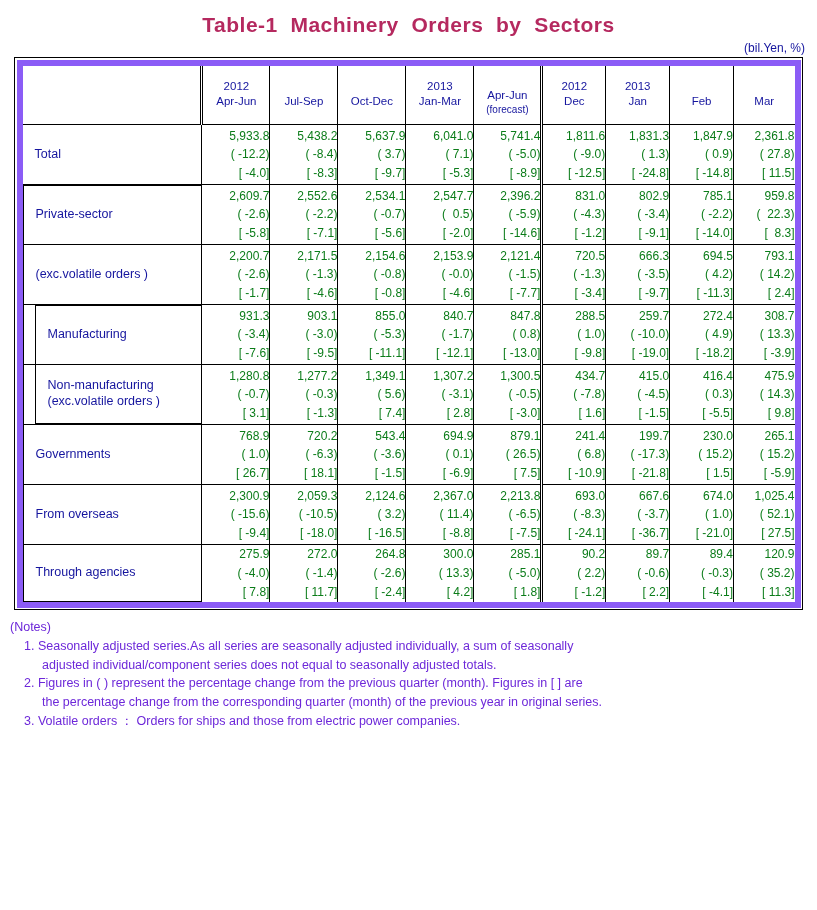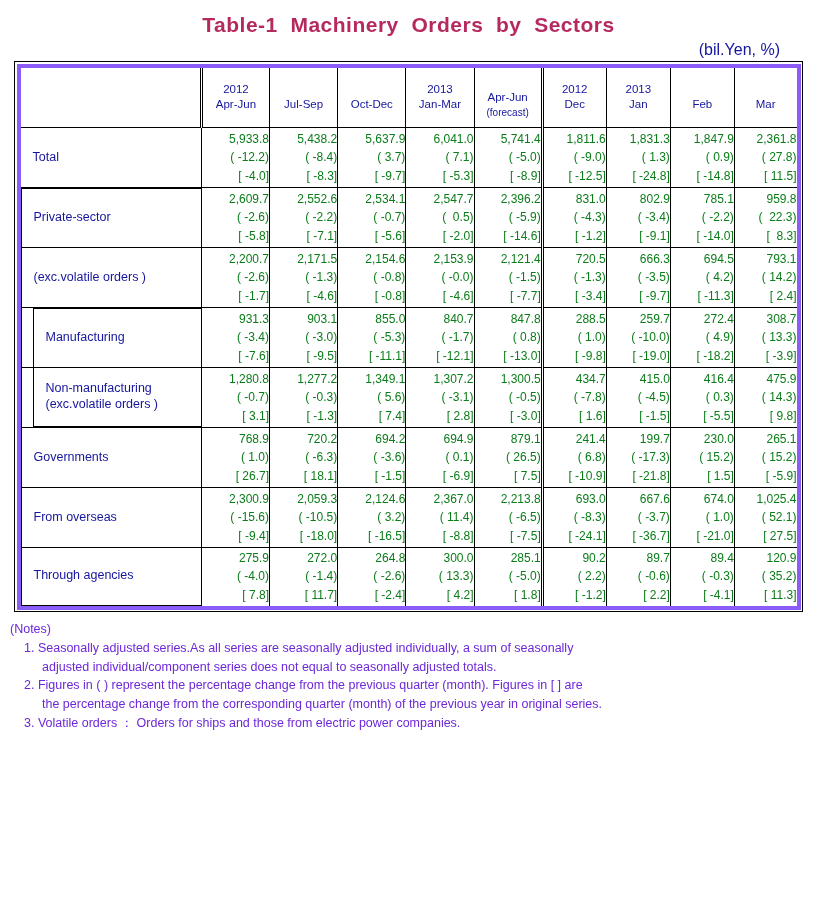--- a/index.html
+++ b/index.html
@@ -17,37 +17,37 @@
     color: #b5295f;
     font-size: 21px;
     font-weight: bold;
     letter-spacing: 0.5px;
     padding-top: 13px;
     white-space: pre;
   }
   .unit-line {
     text-align: right;
     color: #15159e;
-    font-size: 16px;
-    padding-right: 37px;
+    font-size: 12px;
+    padding-right: 12px;
     padding-top: 4px;
     padding-bottom: 2px;
   }
 
   
   .tablewrap {
     margin: 0 14px 0 14px;
     border: 1px solid #000;
     padding: 1.5px;
   }
   table.main {
     border-collapse: collapse;
     width: 100%;
     table-layout: fixed;
-    border: 4px solid #8b5cf6;
+    border: 6px solid #8b5cf6;
   }
   table.main td, table.main th {
     border: 1px solid #000;
     padding: 0;
     vertical-align: middle;
     font-weight: normal;
   }
   
   .sep-left { border-left: 3px double #000 !important; }
 
@@ -288,21 +288,21 @@
           <tr>
             <td class="label rowpad nest1">
               <div class="nestbox nb-mid">
                 <div class="lab-inner ind1">
                   <div>Governments</div>
                 </div>
               </div>
             </td>
             <td class="data"><span>768.9</span><span>( 1.0)</span><span>[ 26.7]</span></td>
             <td class="data"><span>720.2</span><span>( -6.3)</span><span>[ 18.1]</span></td>
-            <td class="data"><span>694.2</span><span>( -3.6)</span><span>[ -1.5]</span></td>
+            <td class="data"><span>543.4</span><span>( -3.6)</span><span>[ -1.5]</span></td>
             <td class="data"><span>694.9</span><span>( 0.1)</span><span>[ -6.9]</span></td>
             <td class="data"><span>879.1</span><span>( 26.5)</span><span>[ 7.5]</span></td>
             <td class="data sep-left"><span>241.4</span><span>( 6.8)</span><span>[ -10.9]</span></td>
             <td class="data"><span>199.7</span><span>( -17.3)</span><span>[ -21.8]</span></td>
             <td class="data"><span>230.0</span><span>( 15.2)</span><span>[ 1.5]</span></td>
             <td class="data"><span>265.1</span><span>( 15.2)</span><span>[ -5.9]</span></td>
           </tr>
           <tr>
             <td class="label rowpad nest1">
               <div class="nestbox nb-mid">

